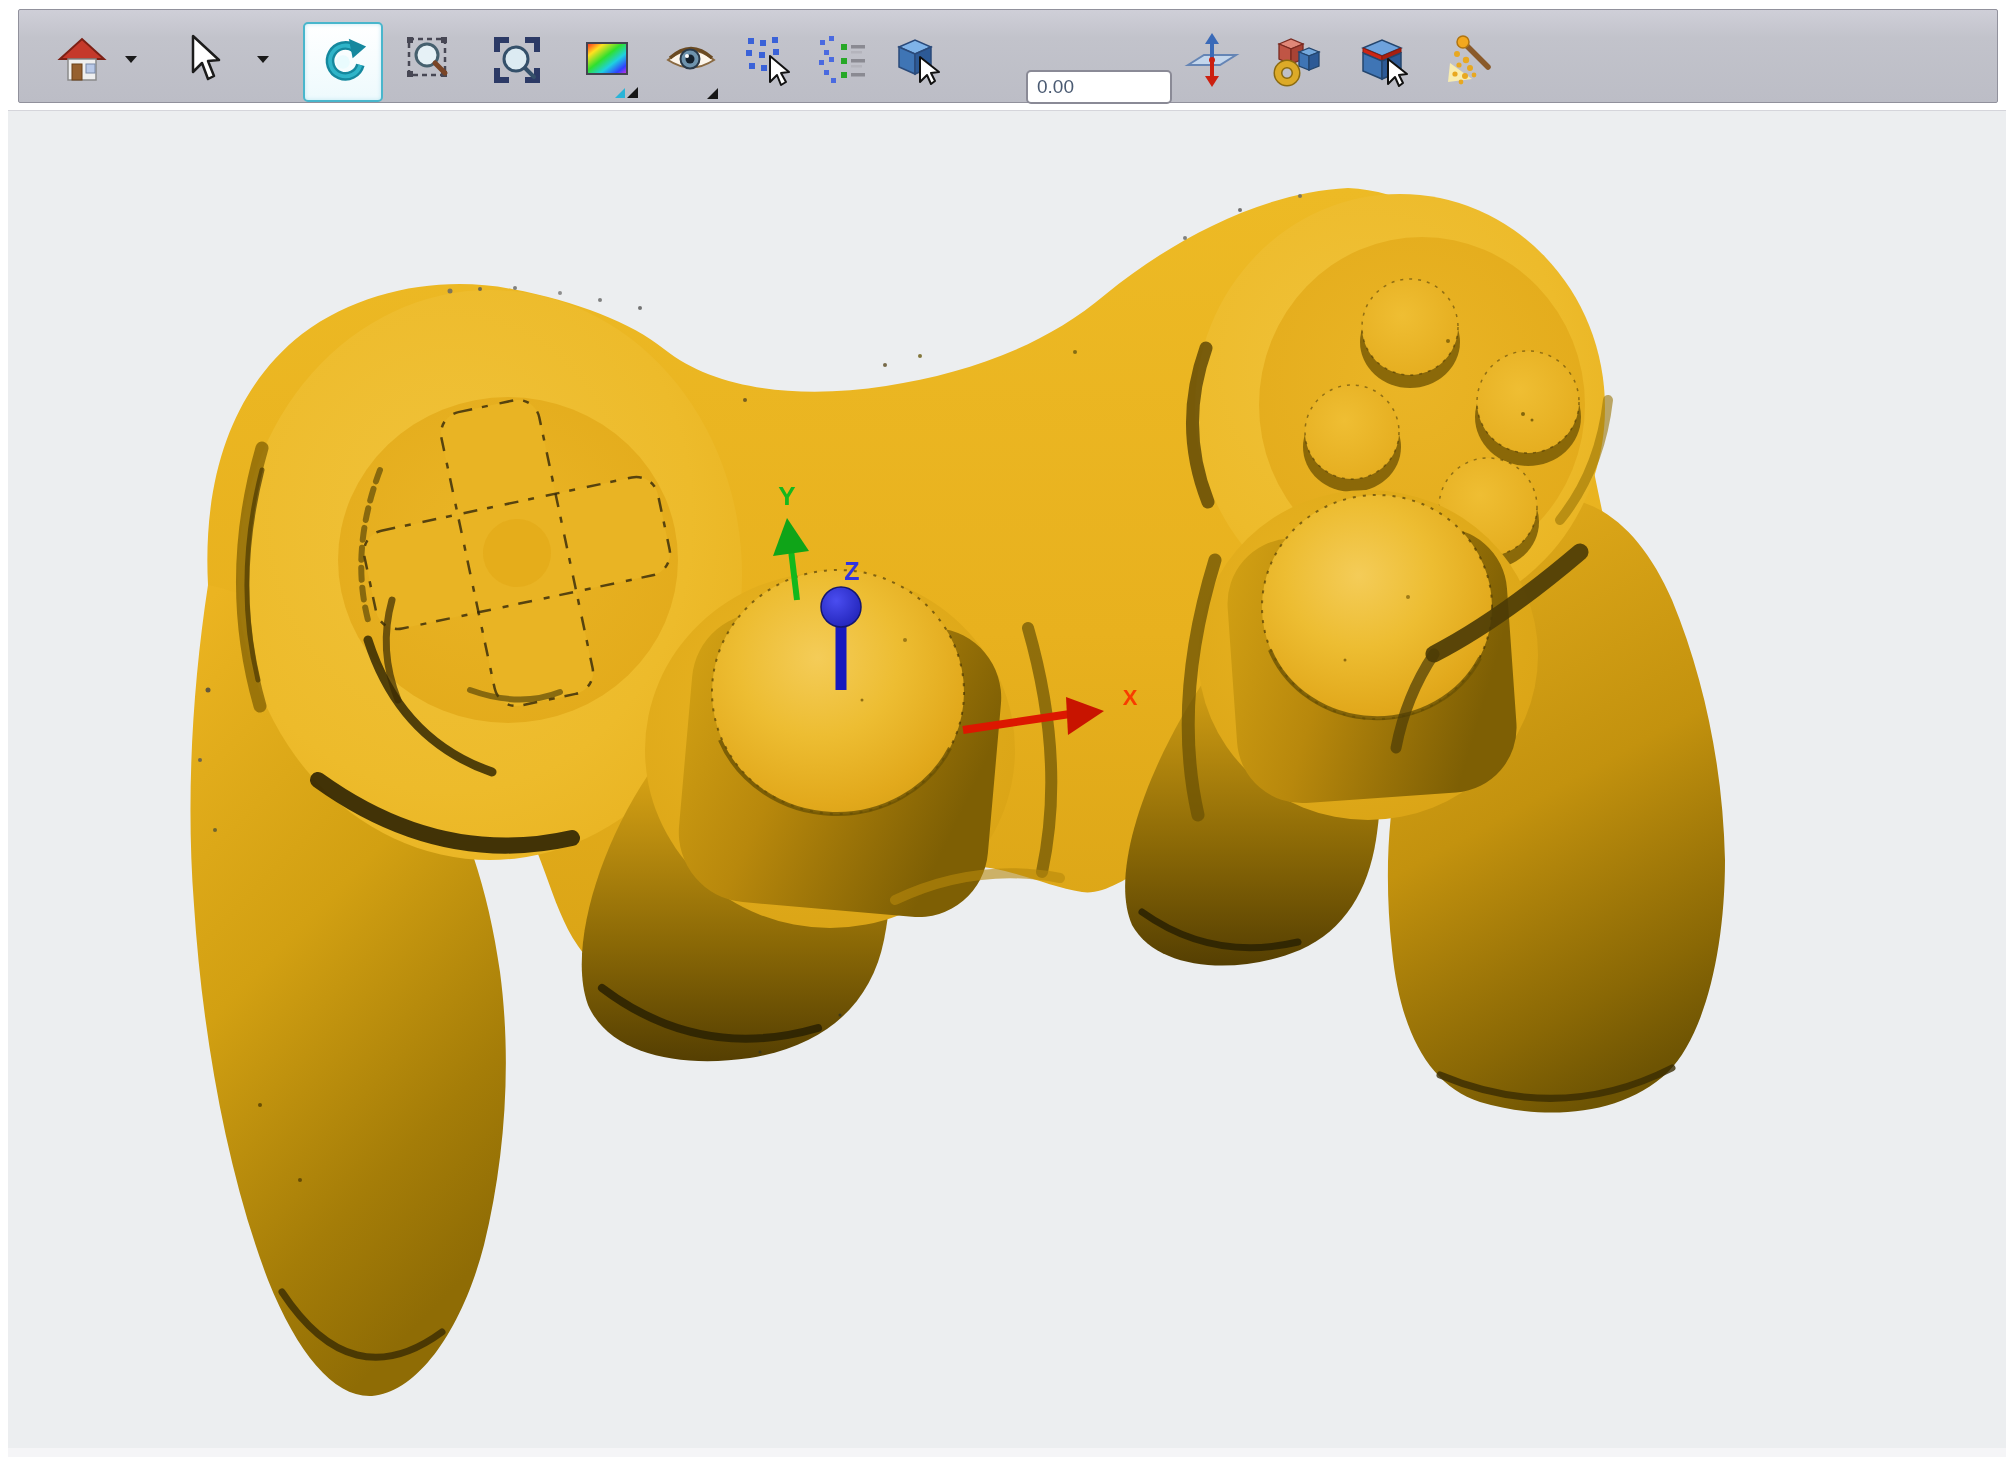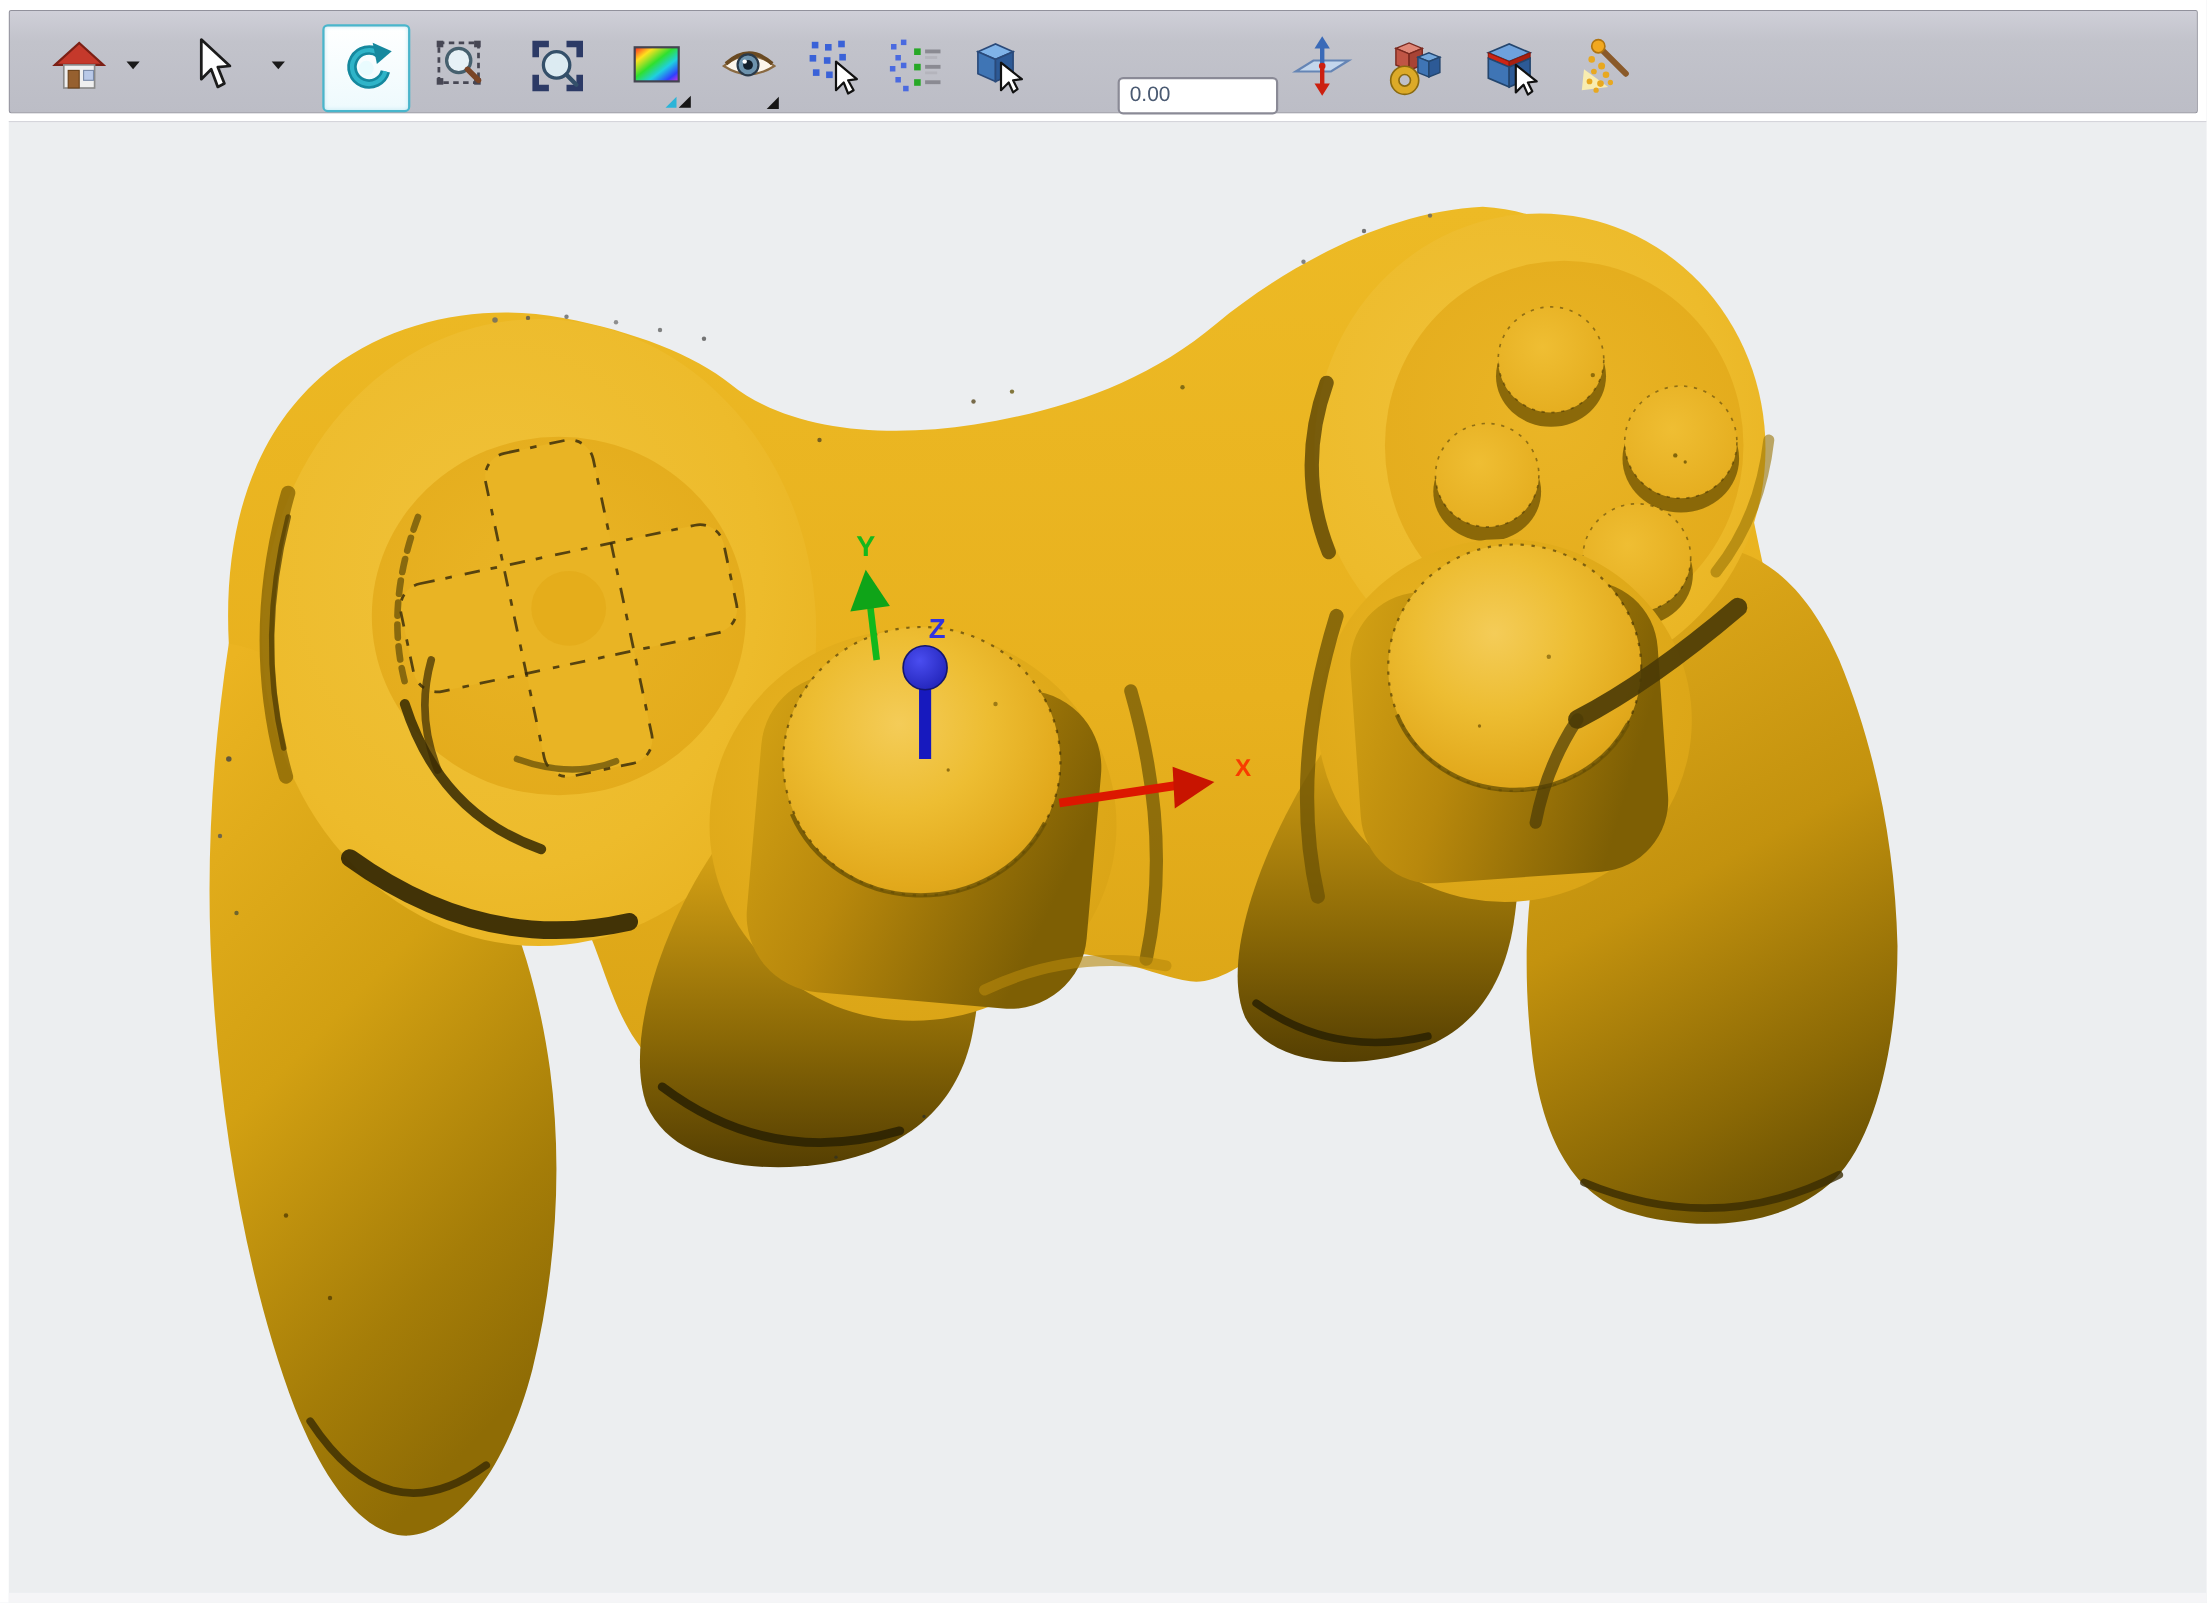--- a/index.html
+++ b/index.html
@@ -2,21 +2,21 @@
 <html><head>
 <meta charset="utf-8">
 <style>
   html,body{margin:0;padding:0;}
   body{
     width:2006px;height:1457px;position:relative;overflow:hidden;
     background:#ffffff;font-family:"Liberation Sans",sans-serif;
   }
   
   .toolbar{
-    position:absolute;top:9px;left:8px;right:8px;height:92px;
+    position:absolute;top:9px;left:18px;right:8px;height:92px;
     background:linear-gradient(#cfcfd8,#c2c3cb 30%,#bcbdc6);
     border:1px solid #91919c;border-radius:2px;z-index:3;
   }
   .tbtn{
     position:absolute;top:21px;width:58px;height:58px;display:flex;
     align-items:center;justify-content:center;border-radius:5px;
   }
   .tbtn.active{
     top:12px;width:76px;height:76px;
     background:linear-gradient(#ffffff,#eefafd);

